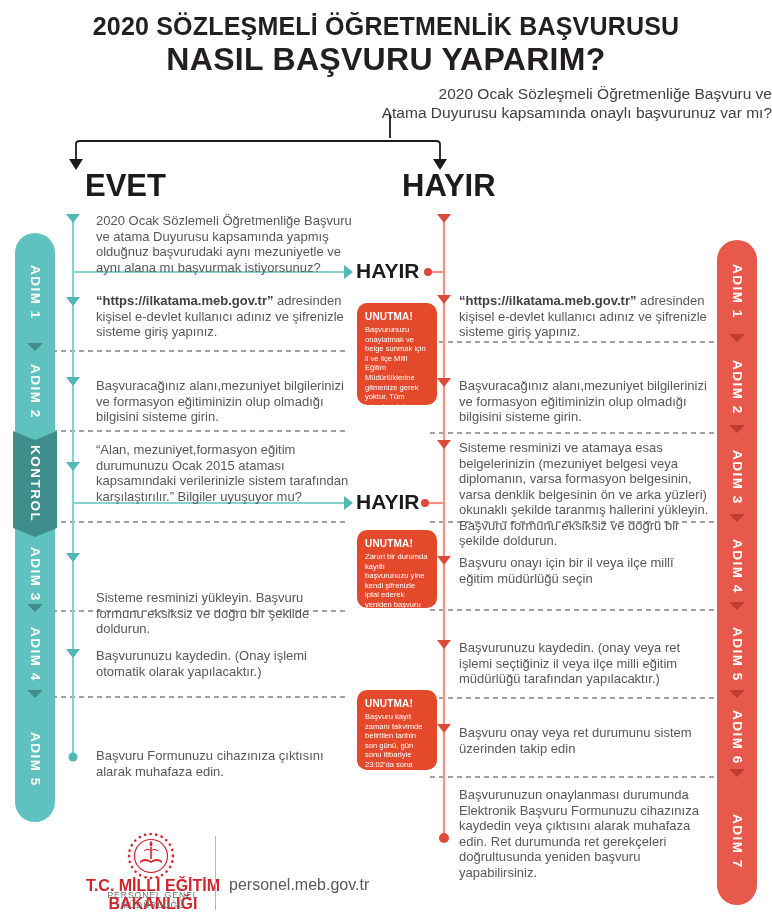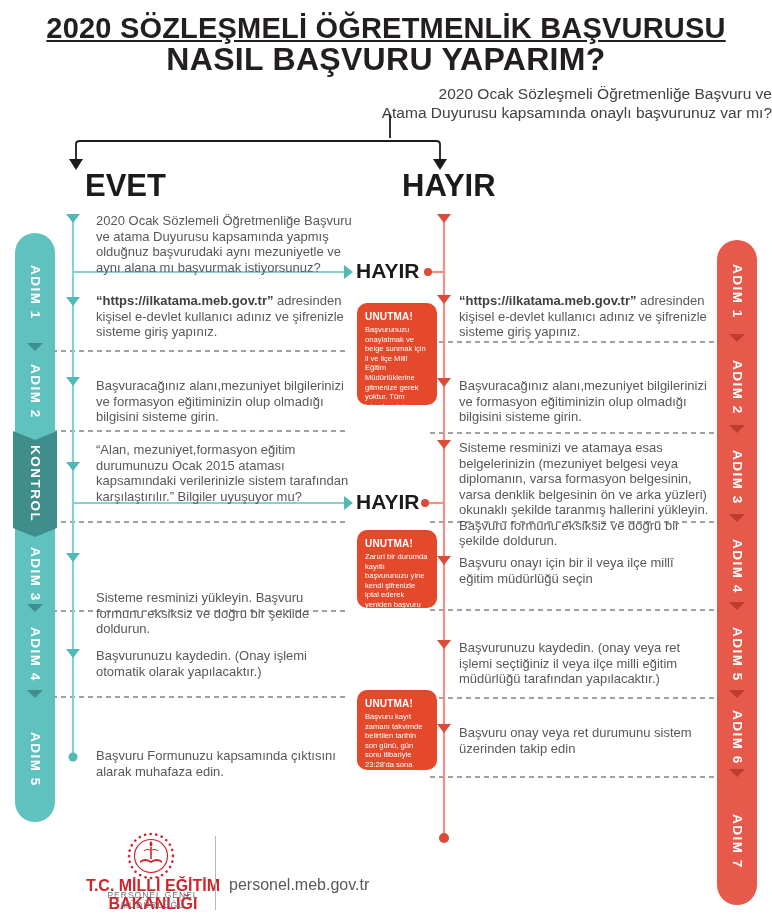--- a/index.html
+++ b/index.html
@@ -1,20 +1,20 @@
 <!DOCTYPE html>
 <html><head>
 <meta charset="utf-8">
 <style>
   * { margin:0; padding:0; box-sizing:border-box; }
   body { background:#fff; font-family:"Liberation Sans", sans-serif; }
   .canvas { position:relative; width:772px; height:917px; background:#ffffff; overflow:hidden; }
 
   .title1 { position:absolute; top:12px; left:0; width:100%; text-align:center;
-            font-size:29px; font-weight:700; color:#231f20; letter-spacing:.2px;text-decoration:underline; }
+            font-size:25px; font-weight:700; color:#231f20; letter-spacing:.2px; }
   .title2 { position:absolute; top:41px; left:0; width:100%; text-align:center;
             font-size:32px; font-weight:700; color:#231f20; letter-spacing:.3px; }
   .subtitle { position:absolute; top:84px; left:0; width:100%; text-align:right;
               font-size:15.5px; color:#414042; line-height:19px; }
 
   .overlay { position:absolute; top:0; left:0; width:772px; height:917px; }
 
   .branch-label { position:absolute; font-size:31px; font-weight:900; color:#1b1b1b; }
   .crossover { position:absolute; font-size:21px; font-weight:900; color:#1b1b1b; }
 
@@ -181,40 +181,41 @@
         <span class="vtext">ADIM 7</span>
       </div>
   </div>
 
   <div class="step-text" style="left:96px; top:213px; width:256px;">2020 Ocak Sözlemeli Öğretmenliğe Başvuru ve atama Duyurusu kapsamında yapmış olduğnuz başvurudaki aynı mezuniyetle ve aynı alana mı başvurmak istiyorsunuz?</div>
   <div class="step-text" style="left:96px; top:293px; width:256px;"><span class="url-bold">“https://ilkatama.meb.gov.tr”</span><span> adresinden kişisel e-devlet kullanıcı adınız ve şifrenizle sisteme giriş yapınız.</span></div>
   <div class="step-text" style="left:96px; top:378px; width:256px;">Başvuracağınız alanı,mezuniyet bilgilerinizi ve formasyon eğitiminizin olup olmadığı bilgisini sisteme girin.</div>
   <div class="step-text" style="left:96px; top:442px; width:262px;">“Alan, mezuniyet,formasyon eğitim durumunuzu Ocak 2015 ataması kapsamındaki verilerinizle sistem tarafından karşılaştırılır.” Bilgiler uyuşuyor mu?</div>
   <div class="step-text" style="left:96px; top:553px; width:256px;margin-top:37px;">Sisteme resminizi yükleyin. Başvuru formunu eksiksiz ve doğru bir şekilde doldurun.</div>
   <div class="step-text" style="left:96px; top:648px; width:256px;">Başvurunuzu kaydedin. (Onay işlemi otomatik olarak yapılacaktır.)</div>
-  <div class="step-text" style="left:96px; top:748px; width:256px;">Başvuru Formunuzu kapsamında çıktısını alarak muhafaza edin.</div>
+  <div class="step-text" style="left:96px; top:748px; width:256px;">Başvuru Formunuzu cihazınıza çıktısını alarak muhafaza edin.</div>
 
   <div class="step-text" style="left:459px; top:293px; width:252px;"><span class="url-bold">“https://ilkatama.meb.gov.tr”</span><span> adresinden kişisel e-devlet kullanıcı adınız ve şifrenizle sisteme giriş yapınız.</span></div>
   <div class="step-text" style="left:459px; top:378px; width:252px;">Başvuracağınız alanı,mezuniyet bilgilerinizi ve formasyon eğitiminizin olup olmadığı bilgisini sisteme girin.</div>
   <div class="step-text" style="left:459px; top:440px; width:252px;">Sisteme resminizi ve atamaya esas belgelerinizin (mezuniyet belgesi veya diplomanın, varsa formasyon belgesinin, varsa denklik belgesinin ön ve arka yüzleri) okunaklı şekilde taranmış hallerini yükleyin. Başvuru formunu eksiksiz ve doğru bir şekilde doldurun.</div>
   <div class="step-text" style="left:459px; top:555px; width:252px;">Başvuru onayı için bir il veya ilçe millî eğitim müdürlüğü seçin</div>
   <div class="step-text" style="left:459px; top:640px; width:252px;">Başvurunuzu kaydedin. (onay veya ret işlemi seçtiğiniz il veya ilçe milli eğitim müdürlüğü tarafından yapılacaktır.)</div>
   <div class="step-text" style="left:459px; top:725px; width:252px;">Başvuru onay veya ret durumunu sistem üzerinden takip edin</div>
+  <div class="step-text" style="left:459px; top:787px; width:252px;">Başvurunuzun onaylanması durumunda Elektronik Başvuru Formunuzu cihazınıza kaydedin veya çıktısını alarak muhafaza edin. Ret durumunda ret gerekçeleri doğrultusunda yeniden başvuru yapabilirsiniz.</div>
 
   <div class="reminder" style="top:303px; height:102px;">
     <div class="r-title">UNUTMA!</div>
     <div class="r-text">Başvurunuzu onaylatmak ve belge sunmak için il ve ilçe Millî Eğitim Müdürlüklerine gitmenize gerek yoktur. Tüm işlemler sistem üzerinden yapılacaktır.</div>
   </div>
   <div class="reminder" style="top:530px; height:78px;">
     <div class="r-title">UNUTMA!</div>
     <div class="r-text">Zaruri bir durumda kayıtlı başvurunuzu yine kendi şifrenizle iptal ederek yeniden başvuru yapabilirsiniz.</div>
   </div>
   <div class="reminder" style="top:690px; height:80px;">
     <div class="r-title">UNUTMA!</div>
-    <div class="r-text">Başvuru kayıt zamanı takvimde belirtilen tarihin son günü, gün sonu itibariyle 23:28'da sona erecektir.</div>
+    <div class="r-text">Başvuru kayıt zamanı takvimde belirtilen tarihin son günü, gün sonu itibariyle 23:02'da sona erecektir.</div>
   </div>
 
   <svg style="position:absolute; left:126px; top:831px;" width="50" height="50" viewBox="0 0 50 50">
     <circle cx="25" cy="25" r="22" fill="none" stroke="#d2232a" stroke-width="2.6" stroke-dasharray="0.1 5.6" stroke-linecap="round"></circle>
     <circle cx="25" cy="25" r="16.5" fill="none" stroke="#d2232a" stroke-width="1.2"></circle>
     <path d="M14 30 Q19 26 25 30 Q31 26 36 30 L36 32 Q31 28 25 32 Q19 28 14 32 Z" fill="#d2232a"></path>
     <path d="M25 28 V16" stroke="#d2232a" stroke-width="1.6" fill="none"></path>
     <path d="M25 10 Q28 13 25 16 Q22 13 25 10 Z" fill="#d2232a"></path>
     <path d="M18 20 Q21 17 24 19 M32 20 Q29 17 26 19" stroke="#d2232a" stroke-width="1" fill="none"></path>
   </svg>

